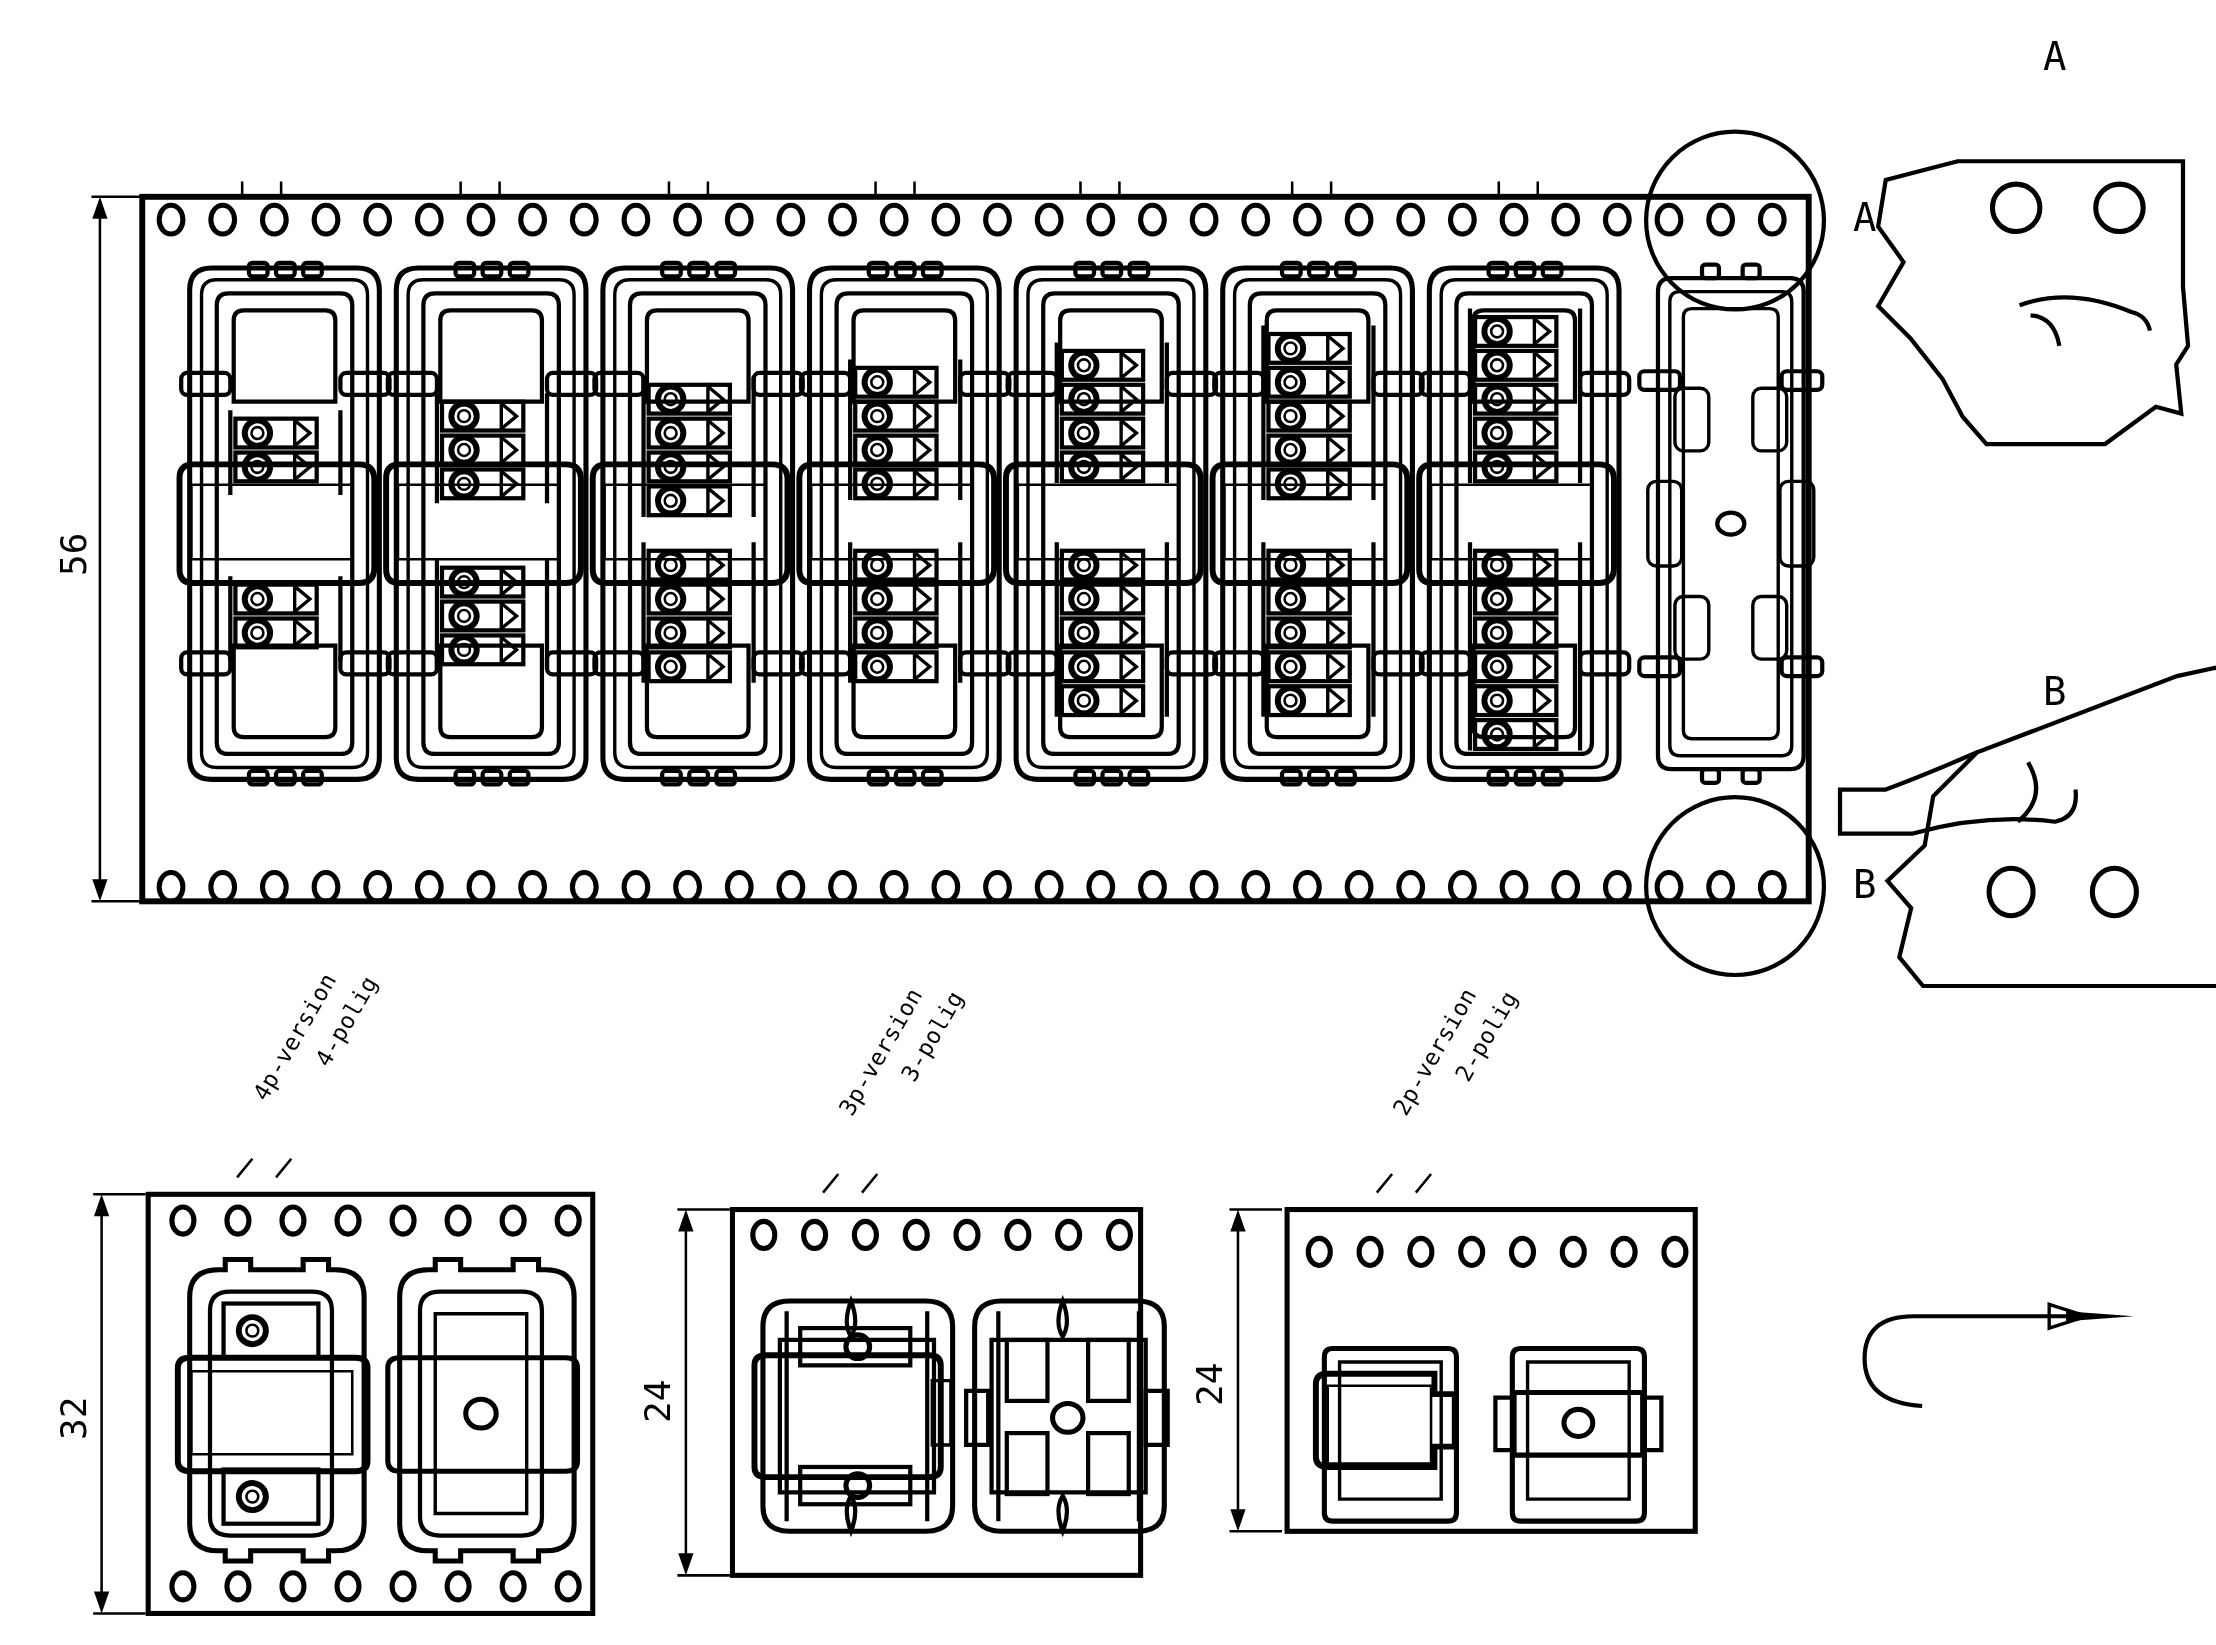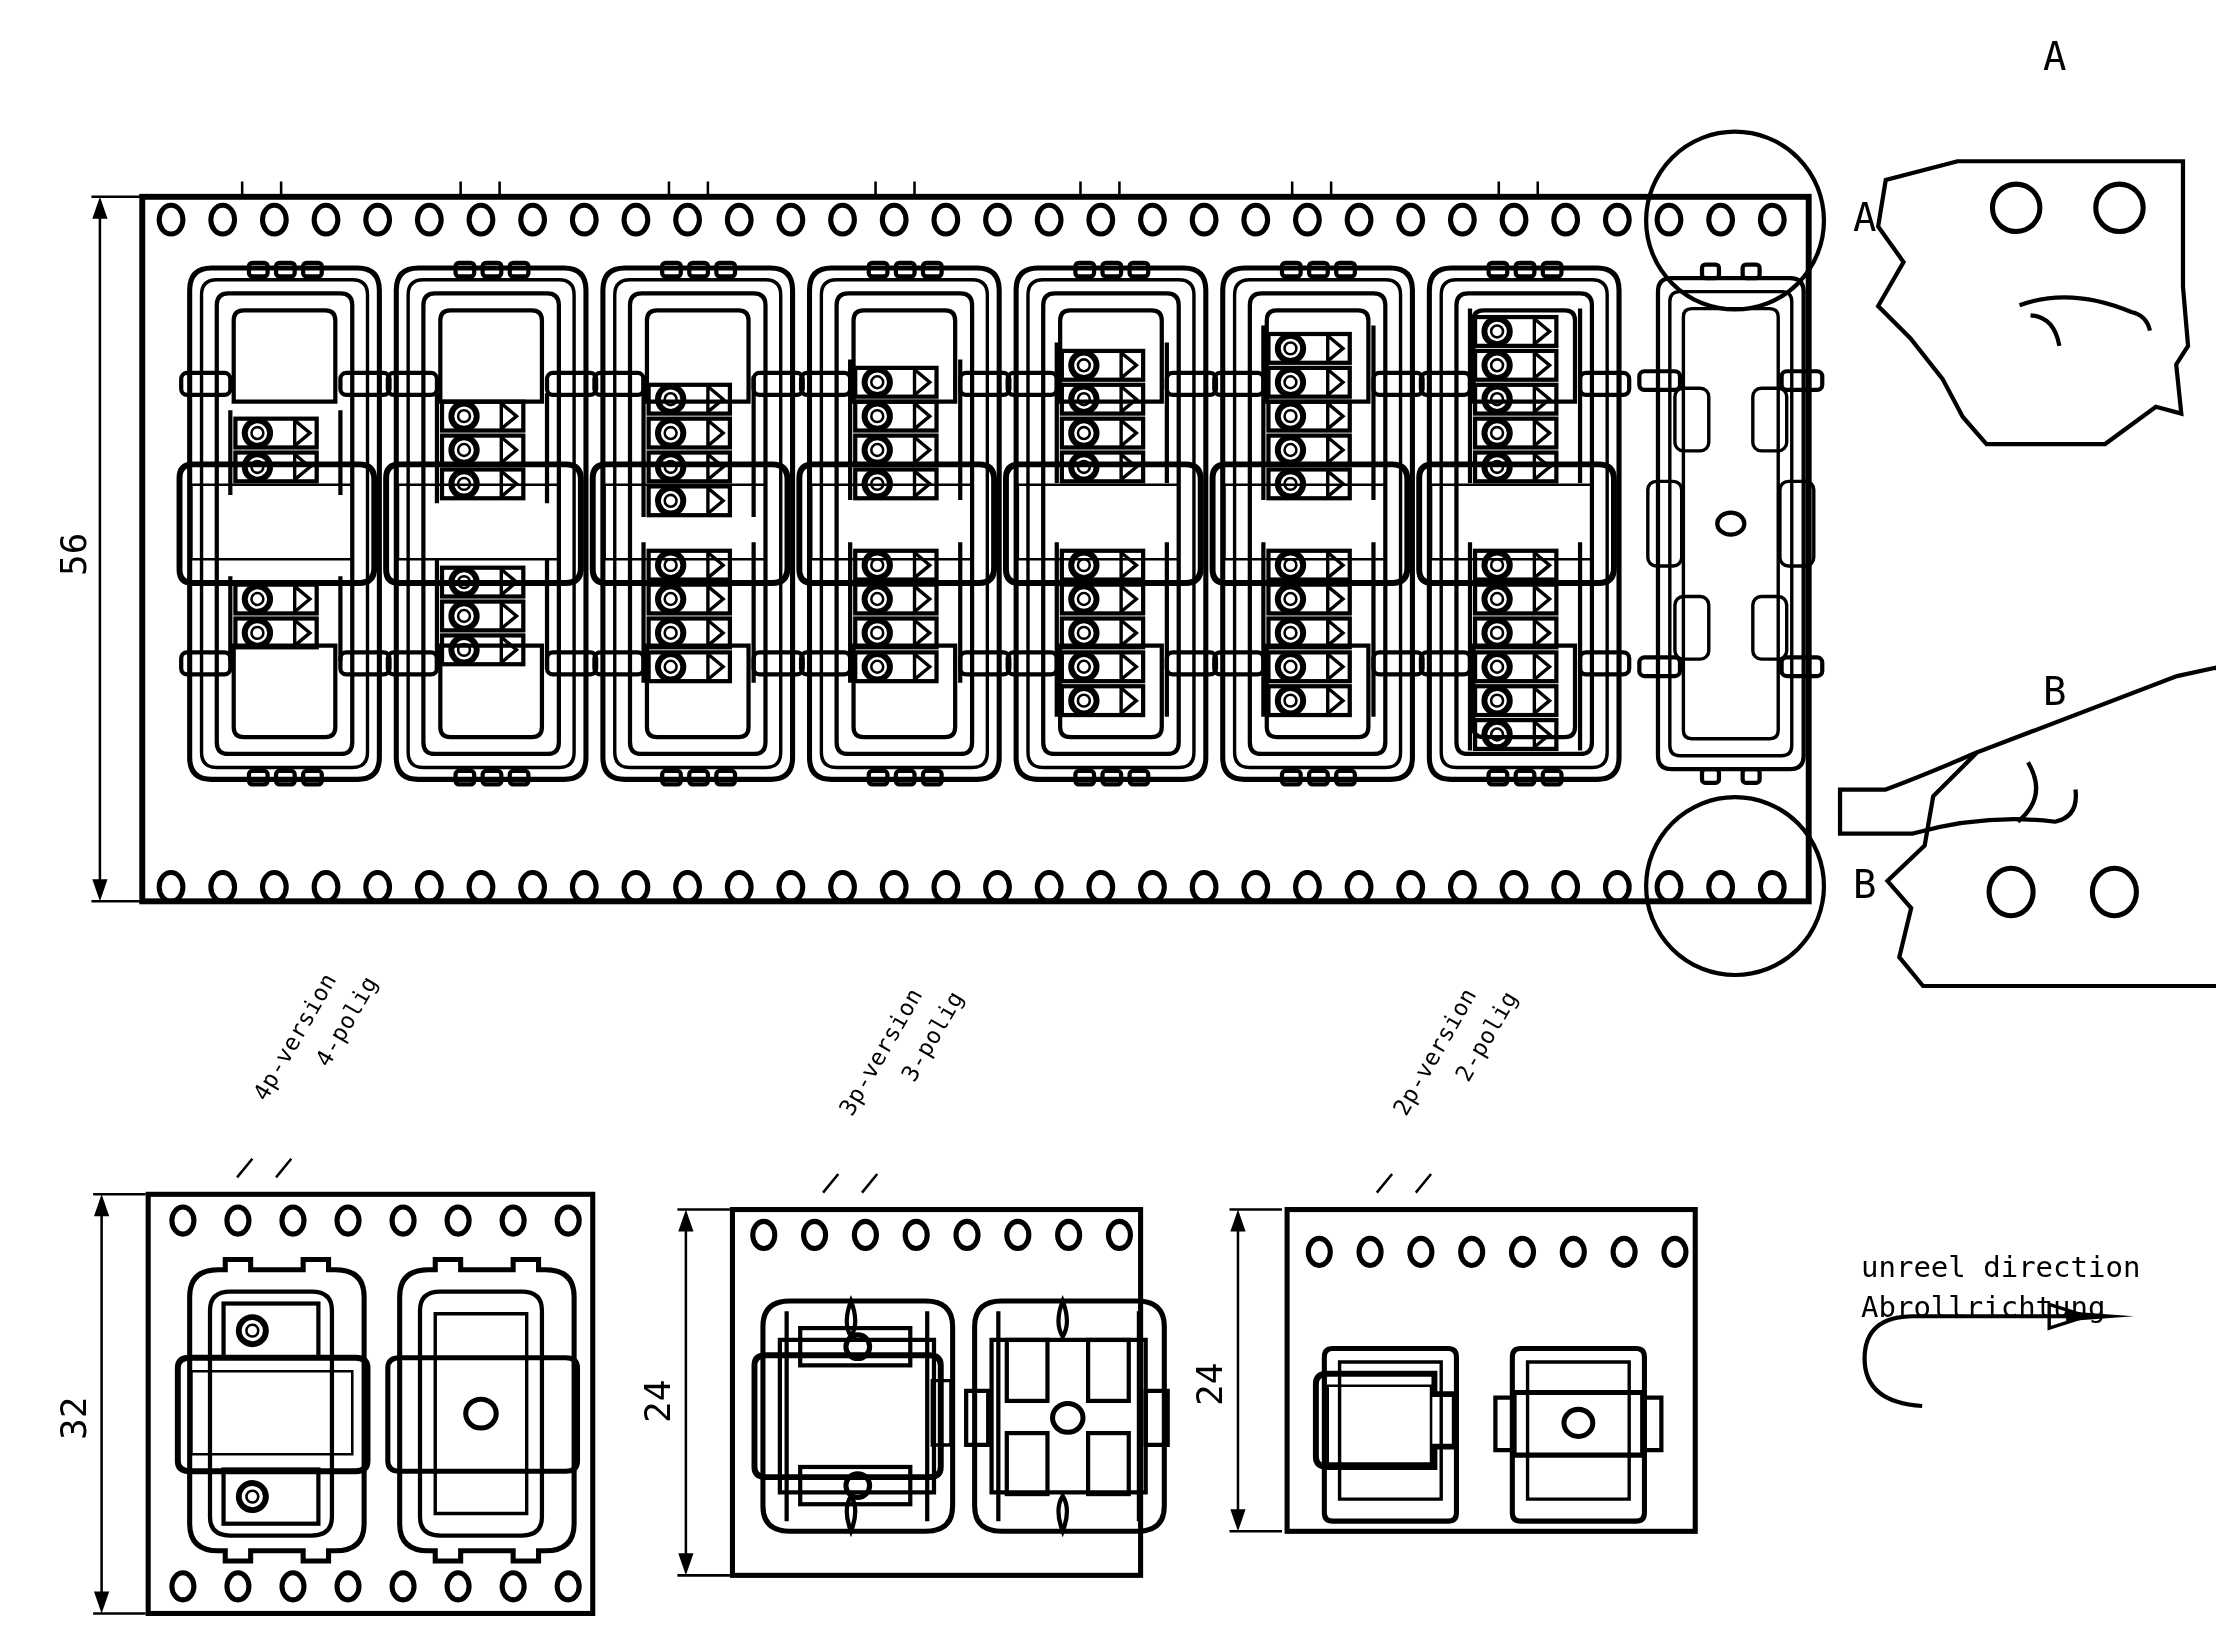--- a/index.html
+++ b/index.html
@@ -557,19 +557,15 @@
 <div style="position:absolute;left:1353px;top:1167px;width:212px;height:27px;transform:rotate(-60deg);transform-origin:0 0;text-align:right;">
   <span class="lbl">2p-version</span>
 </div>
 <div style="position:absolute;left:1394px;top:1170px;width:212px;height:27px;transform:rotate(-60deg);transform-origin:0 0;text-align:right;">
   <span class="lbl">2-polig</span>
 </div>
 <div style="position:absolute;left:1189px;top:1406px;transform:rotate(-90deg);transform-origin:0 0;">
   <span class="dim">24</span>
 </div>
 
-<div style="position:absolute;left:1861px;top:1247px;line-height:1.38;">
-  <div class="note">unreel direction</div>
-  <div class="note">Abrollrichtung</div>
-</div>
 
 </div>
 
 
 </body></html>

